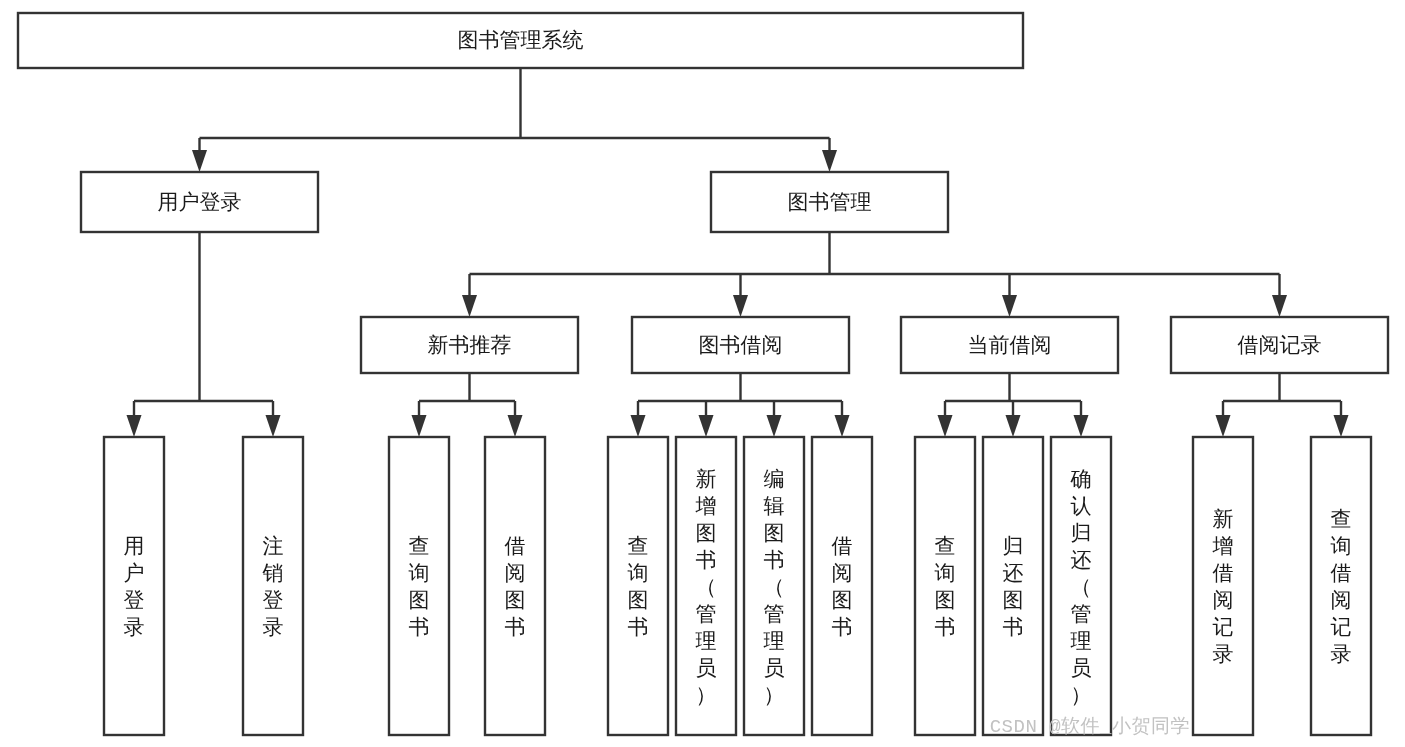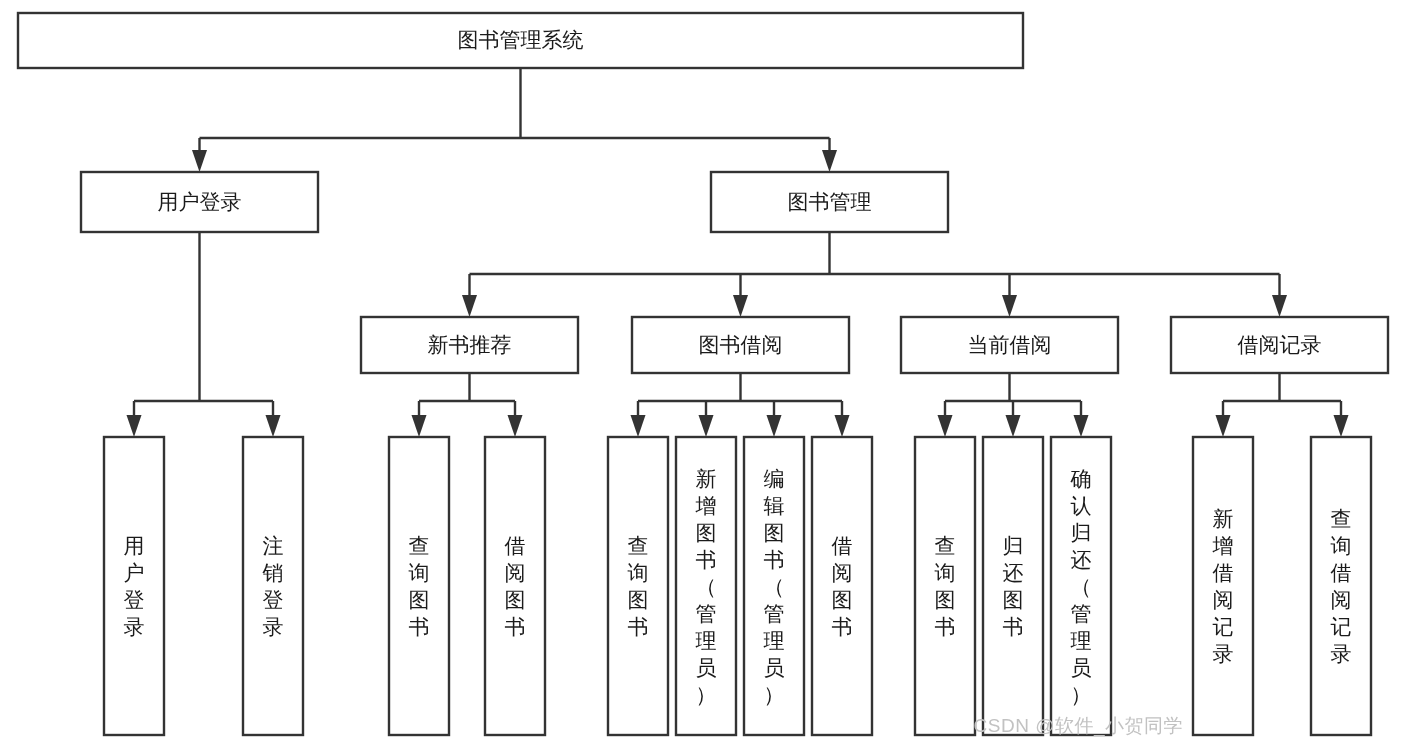--- a/index.html
+++ b/index.html
@@ -49,23 +49,23 @@
     dominant-baseline: middle;
   }
   .node-label-v {
     font-family: "Liberation Sans", "DejaVu Sans", sans-serif;
     font-size: 21px;
     fill: #1b1b1b;
     text-anchor: middle;
   }
   .watermark {
     position: absolute;
-    right: 21px;
+    right: 14px;
     bottom: 8px;
-    font-family: Liberation Sans, sans-serif;
+    font-family: Liberation Mono, monospace;
     font-size: 19px;
     color: #c2c2c2;
     white-space: nowrap;
     letter-spacing: 0.5px;
   }
 </style>
 </head>
 <body>
 
 <div id="diagram-root">

